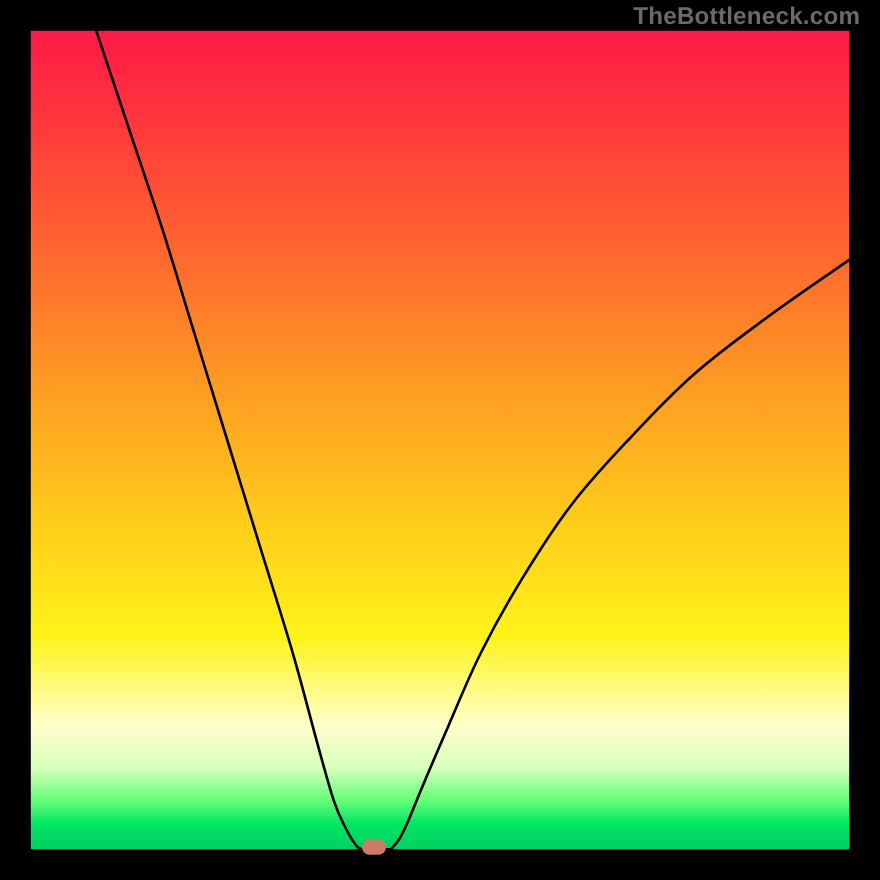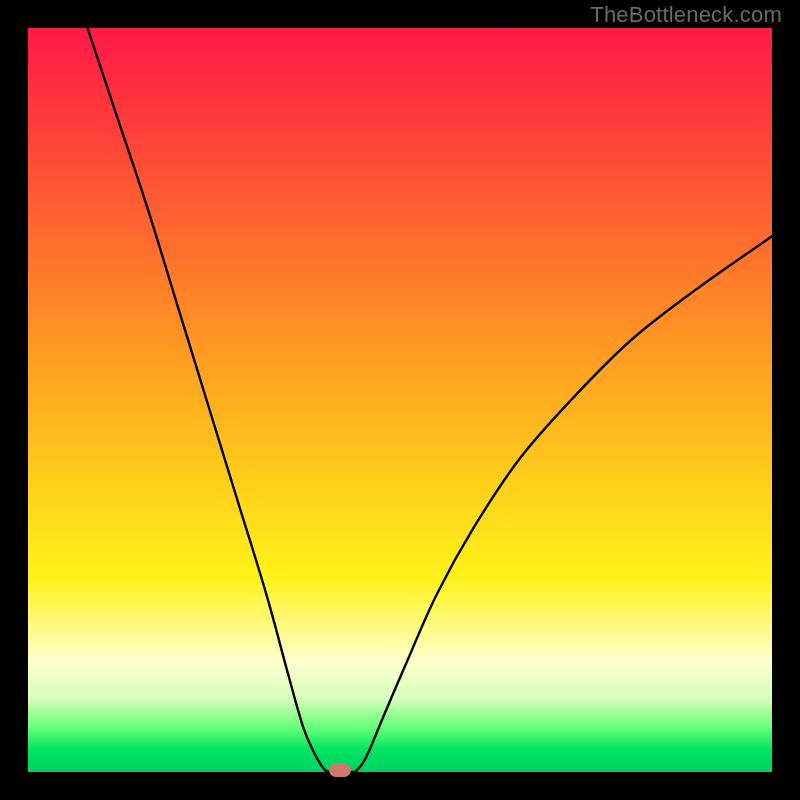--- a/index.html
+++ b/index.html
@@ -16,21 +16,21 @@
     width: 800px;
     height: 800px;
     background: #000;
   }
   .watermark {
     position: absolute;
     top: 2px;
     right: 18px;
     color: #6a6a6a;
     font-size: 22px;
-    font-weight: 400;
+    font-weight: 700;
     letter-spacing: 0.2px;
     z-index: 5;
   }
   .plot {
     position: absolute;
     top: 28px;
     left: 28px;
     width: 744px;
     height: 744px;
     background: linear-gradient(

